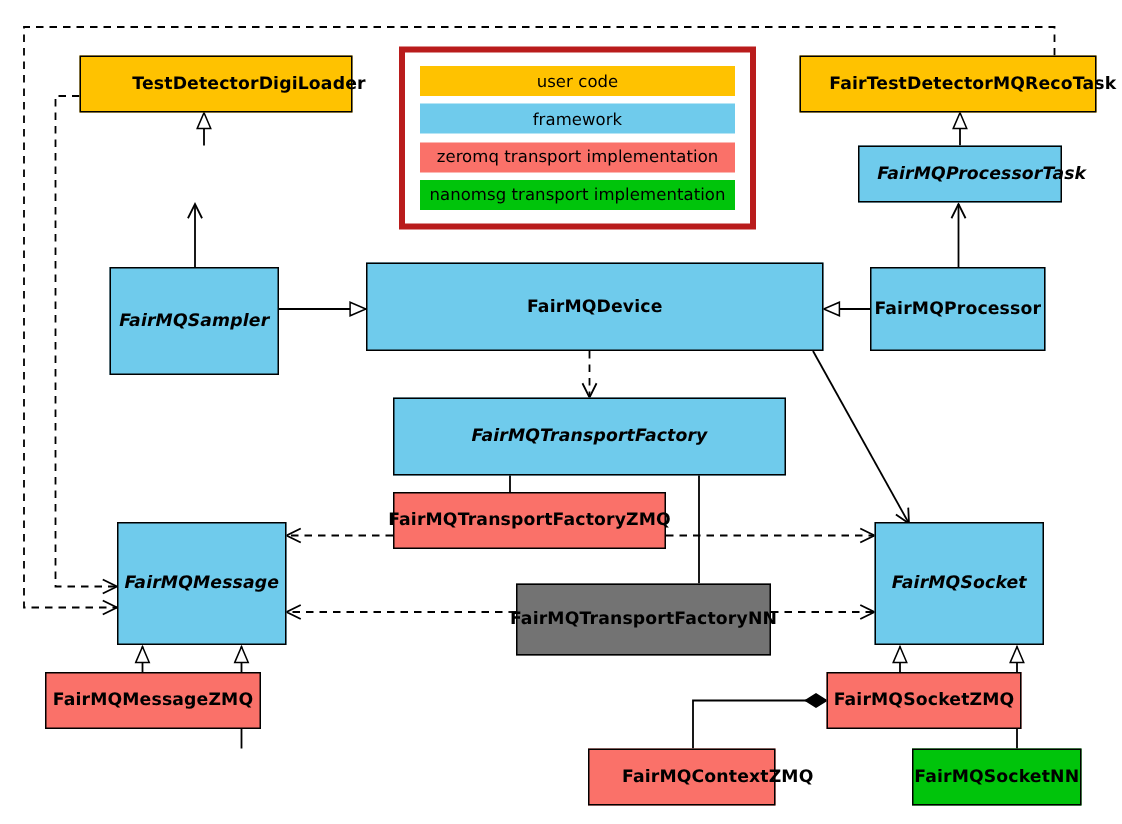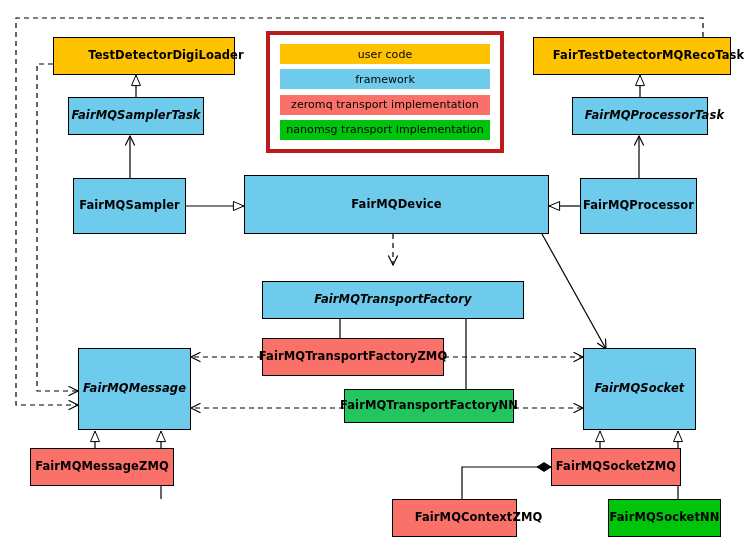--- a/index.html
+++ b/index.html
@@ -144,49 +144,46 @@
   </div>
 
   <div class="node" style="left:53px; top:37px; width:182px; height:38px; background:#FFC200;padding-left:44px;">
     <span>TestDetectorDigiLoader</span>
   </div>
 
   <div class="node" style="left:533px; top:37px; width:198px; height:38px; background:#FFC200;padding-left:33px;">
     <span>FairTestDetectorMQRecoTask</span>
   </div>
 
-  <div class="node abstract" style="left:68px; top:97px; width:136px; height:38px; background:#6FCBEC;">
-    <span>FairMQSamplerTask</span>
-  </div>
 
   <div class="node abstract" style="left:572px; top:97px; width:136px; height:38px; background:#6FCBEC;padding-left:29px;">
     <span>FairMQProcessorTask</span>
   </div>
 
-  <div class="node" style="left:73px; top:178px; width:113px; height:56px; background:#6FCBEC;">
+  <div class="node" style="left:73px; top:178px; width:113px; height:72px; background:#6FCBEC;font-style:italic;">
     <span>FairMQSampler</span>
   </div>
 
   <div class="node" style="left:244px; top:175px; width:305px; height:59px; background:#6FCBEC;">
     <span>FairMQDevice</span>
   </div>
 
   <div class="node" style="left:580px; top:178px; width:117px; height:56px; background:#6FCBEC;">
     <span>FairMQProcessor</span>
   </div>
 
-  <div class="node abstract" style="left:262px; top:265px; width:262px; height:38px; background:#6FCBEC;margin-top:16px;">
+  <div class="node abstract" style="left:262px; top:265px; width:262px; height:52px; background:#6FCBEC;">
     <span>FairMQTransportFactory</span>
   </div>
 
-  <div class="node" style="left:262px; top:338px; width:182px; height:38px; background:#FA7169;">
+  <div class="node" style="left:262px; top:328px; width:182px; height:38px; background:#FA7169;">
     <span>FairMQTransportFactoryZMQ</span>
   </div>
 
-  <div class="node" style="left:344px; top:389px; width:170px; height:34px; background:#22c55e;">
+  <div class="node" style="left:344px; top:389px; width:170px; height:48px; background:#737373;">
     <span>FairMQTransportFactoryNN</span>
   </div>
 
   <div class="node abstract" style="left:78px; top:348px; width:113px; height:82px; background:#6FCBEC;">
     <span>FairMQMessage</span>
   </div>
 
   <div class="node abstract" style="left:583px; top:348px; width:113px; height:82px; background:#6FCBEC;">
     <span>FairMQSocket</span>
   </div>

